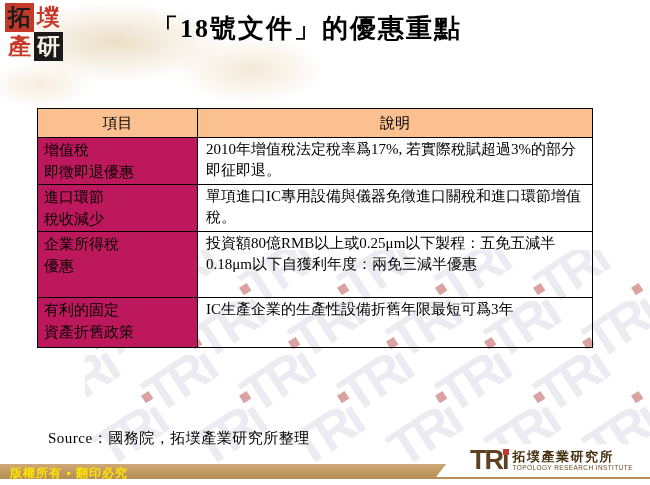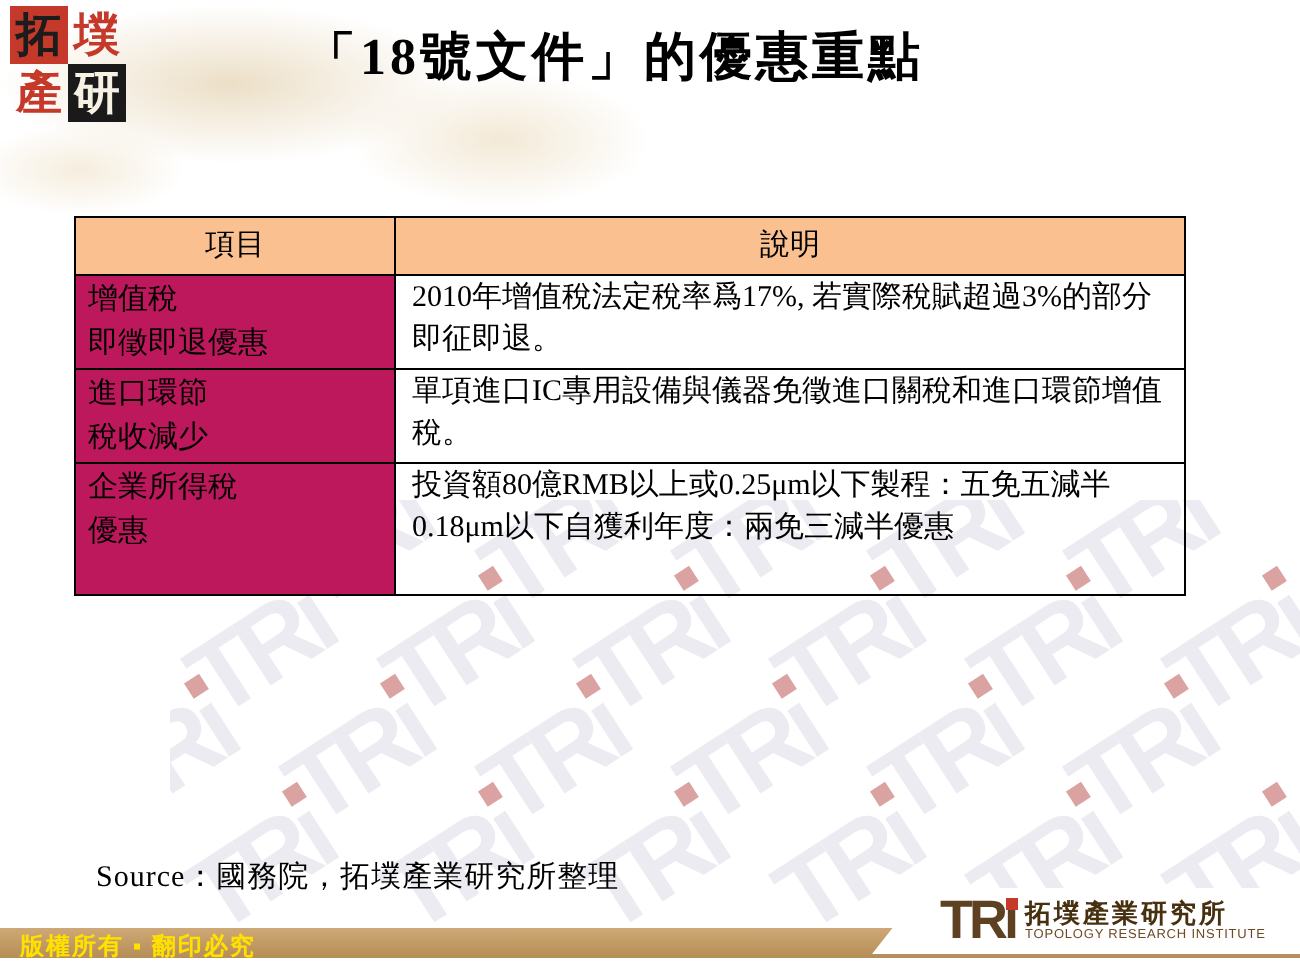--- a/index.html
+++ b/index.html
@@ -176,20 +176,26 @@
             <div>單項進口IC專用設備與儀器免徵進口關稅和進口環節增值稅。</div>
           </td>
         </tr>
         <tr class="r2">
           <td class="cell-item">企業所得稅<br>優惠</td>
           <td class="cell-desc">
             <div>投資額80億RMB以上或0.25μm以下製程：五免五減半</div>
             <div>0.18μm以下自獲利年度：兩免三減半優惠</div>
           </td>
         </tr>
+        <tr class="r3">
+          <td class="cell-item">有利的固定<br>資產折舊政策</td>
+          <td class="cell-desc">
+            <div>IC生產企業的生產性設備折舊年限最短可爲3年</div>
+          </td>
+        </tr>
       </tbody>
   </table>
 
   <div class="source">Source：國務院，拓墣產業研究所整理</div>
 
   <div class="footer-bar"></div>
   <div class="copyright">版權所有 ▪ 翻印必究</div>
 
   <div class="logo-plate">
     <span class="tri-word"><span>TR</span><span>ı</span><span class="tri-idot"></span></span>

